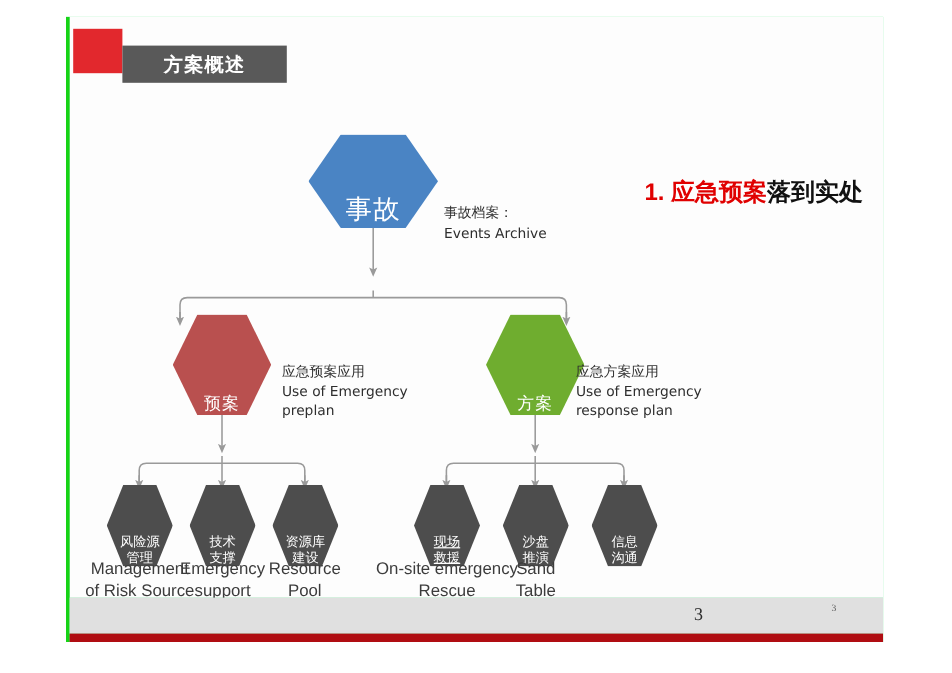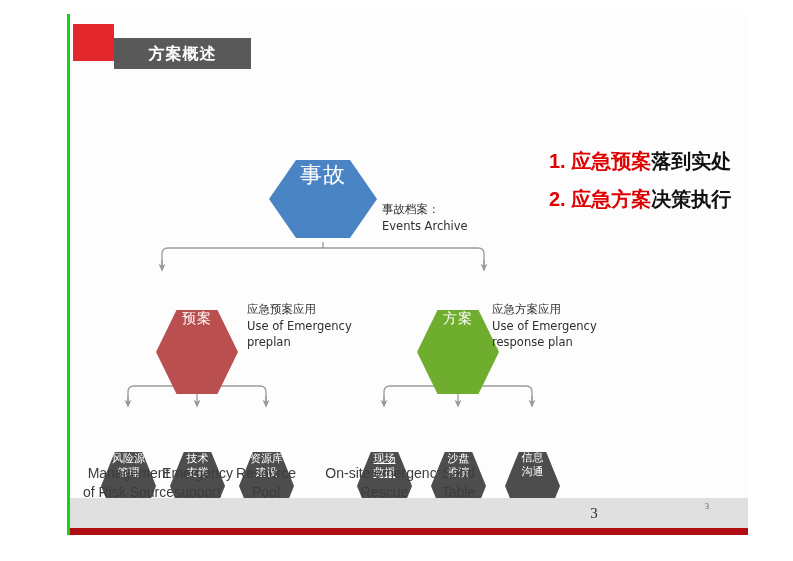--- a/index.html
+++ b/index.html
@@ -11,21 +11,21 @@
     width: 793px;
     height: 561px;
     position: relative;
     overflow: hidden;
     font-family: "Liberation Sans", "DejaVu Sans", sans-serif;
   }
 
   
   #slide {
     position: absolute;
-    left: 67px;
+    left: 55px;
     top: 14px;
     width: 681px;
     height: 521px;
     background: #86efac;
     overflow: hidden;
   }
   #slide-left-rule {
     position: absolute;
     left: 0px;
     top: 0px;
@@ -81,28 +81,27 @@
     font-size: 16.5px;
     font-weight: bold;
     white-space: nowrap;
     font-family: "DejaVu Sans", "Liberation Sans", sans-serif;
   }
 
   
   .hex {
     position: absolute;
     display: flex;
-    align-items: flex-start;
+    align-items: flex-end;
     justify-content: center;
     text-align: center;
     color: #ffffff;
     -webkit-clip-path: polygon(25% 0%, 75% 0%, 100% 50%, 75% 100%, 25% 100%, 0% 50%);
     clip-path: polygon(25% 0%, 75% 0%, 100% 50%, 75% 100%, 25% 100%, 0% 50%);
     font-family: "DejaVu Sans", "Liberation Sans", sans-serif;
-    margin-top: 48px;
   }
   .hex-top {
     width: 108px;
     height: 78px;
     font-size: 22px;
     letter-spacing: 1px;
   }
   .hex-mid {
     width: 82px;
     height: 84px;
@@ -240,21 +239,21 @@
       <path d="M317,388 L317,378 Q317,372 323,372 L459,372 Q465,372 465,378 L465,388"></path>
       <path d="M317,382 L317,390" marker-end="url(#arr)"></path>
       <path d="M391,372 L391,390" marker-end="url(#arr)"></path>
       <path d="M465,382 L465,390" marker-end="url(#arr)"></path>
     </g>
   </svg>
 
   <div class="hex hex-top" style="left:202px; top:98px; background:#4a84c4;">
     <span>事故</span>
   </div>
-  <div class="cap" style="left:315px; top:155px;margin-top:32px;">事故档案：
+  <div class="cap" style="left:315px; top:155px;">事故档案：
 Events  Archive</div>
 
   <div class="hex hex-mid" style="left:89px; top:248px; background:#b9504f;">
     <span>预案</span>
   </div>
   <div class="cap" style="left:180px; top:287px;">应急预案应用
 Use of Emergency
 preplan</div>
 
   <div class="hex hex-mid" style="left:350px; top:248px; background:#6fad2f;">
@@ -292,34 +291,30 @@
   <div class="leaf-cap" style="left:254px; top:450px; width:127px;">On-site emergency
 Rescue</div>
 
   <div class="hex hex-leaf" style="left:364px; top:390px; background:#4d4d4d;">
     <span style="white-space:pre-line;">沙盘
 推演</span>
   </div>
   <div class="leaf-cap" style="left:351px; top:450px; width:81px;">Sand
 Table</div>
 
-  <div class="hex hex-leaf" style="left:438px; top:390px; background:#4d4d4d;font-family:Liberation Mono, monospace;">
+  <div class="hex hex-leaf" style="left:438px; top:390px; background:#4d4d4d;">
     <span style="white-space:pre-line;">信息
 沟通</span>
   </div>
 
   <div class="bullets">
     <div>
       <span class="em">1.</span>
       <span class="em">应急预案</span><span class="norm">落到实处</span>
     </div>
-    <div>
-      <span class="em">2.</span>
-      <span class="em">应急方案</span><span class="norm">决策执行</span>
-    </div>
   </div>
 
   <div id="footer-band"></div>
   <div id="page-num">3</div>
   <div id="page-num-small">3</div>
   <div id="footer-rule"></div>
 
 </div>
 
 </body></html>

